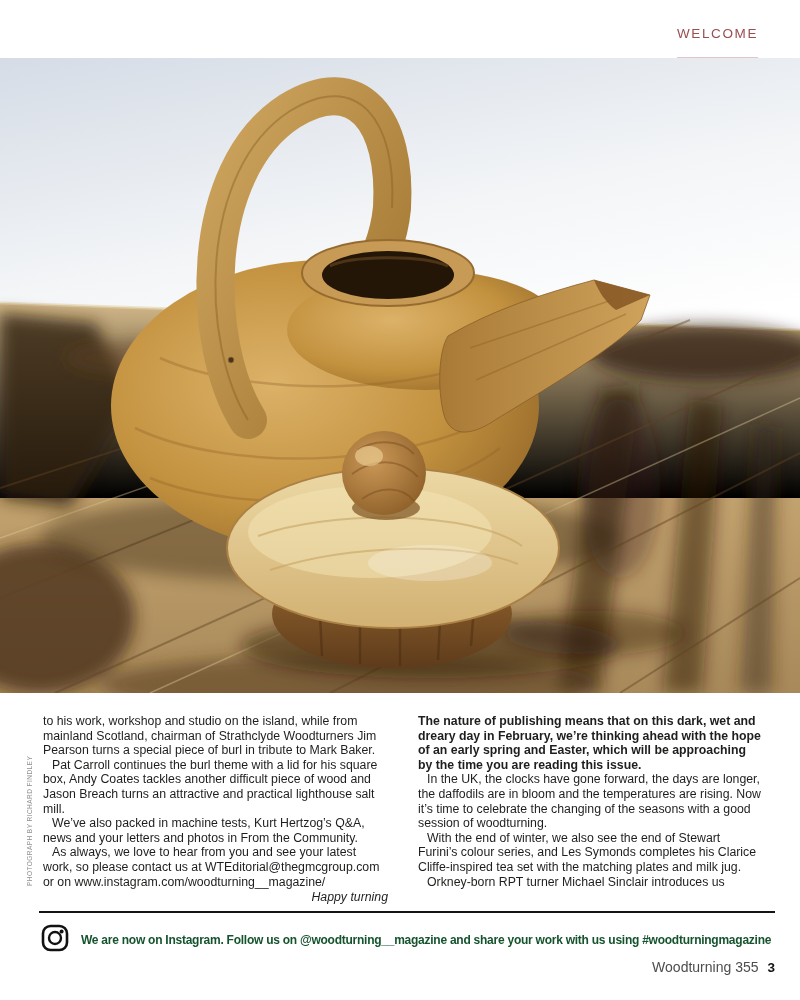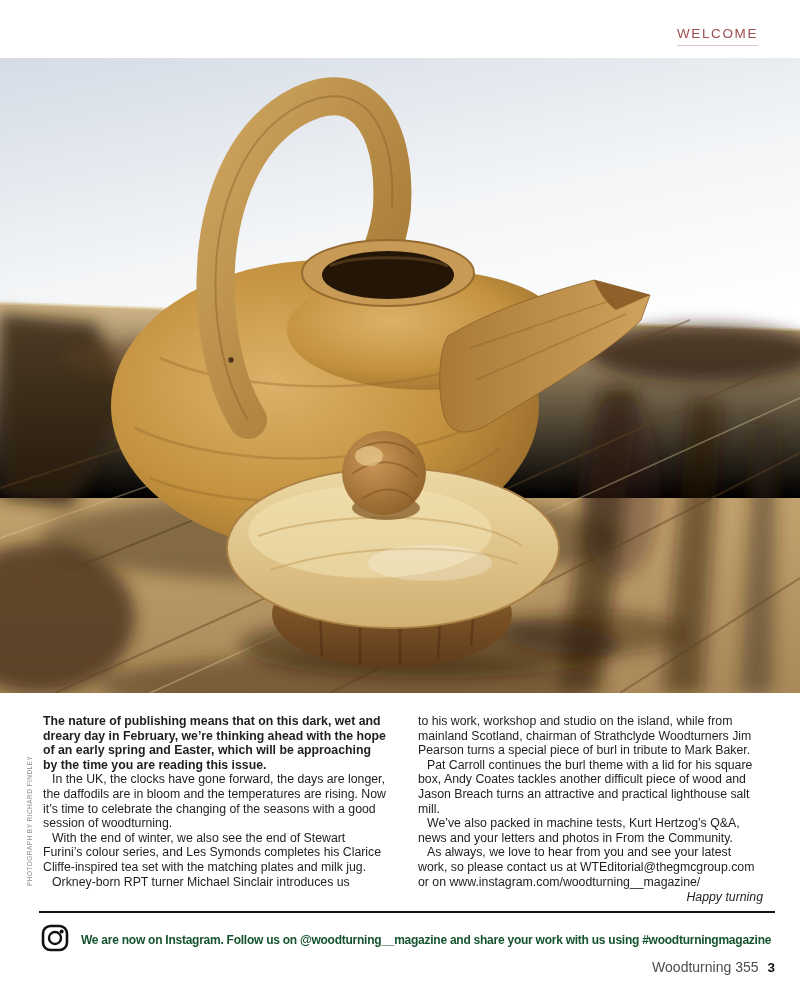--- a/index.html
+++ b/index.html
@@ -4,21 +4,21 @@
 <style>
   html,body{margin:0;padding:0;}
   body{
     width:800px;height:1000px;position:relative;overflow:hidden;
     background:#ffffff;font-family:"Liberation Sans",sans-serif;
     -webkit-font-smoothing:antialiased;
   }
   .welcome-label{
     position:absolute;top:26px;right:42px;
     font-size:13.5px;letter-spacing:1.6px;color:#9a4e50;
-    border-bottom:1px solid #e2c6c6;padding-bottom:4px;margin-left:11px;
+    border-bottom:1px solid #e2c6c6;padding-bottom:16px;margin-left:11px;
   }
   .photo-wrap{position:absolute;top:58px;left:0;width:800px;height:635px;}
   .photo-wrap svg{display:block;}
   .photo-credit{
     position:absolute;left:26px;top:886px;
     transform:rotate(-90deg);transform-origin:0 0;
     font-size:6.5px;letter-spacing:.45px;color:#8f8f8f;white-space:nowrap;
   }
   .columns{
     position:absolute;top:714px;left:43px;width:720px;
@@ -194,31 +194,31 @@
       </g>
       <ellipse cx="369" cy="398" rx="14" ry="10" fill="#e9cb90" opacity="0.7"></ellipse>
     </g>
   </svg>
 </div>
 
 <div class="photo-credit">PHOTOGRAPH BY RICHARD FINDLEY</div>
 
 <div class="columns">
   <div class="col">
-    <p class="intro">The nature of publishing means that on this dark, wet and dreary day in February, we’re thinking ahead with the hope of an early spring and Easter, which will be approaching by the time you are reading this issue.</p>
-    <p class="indent">In the UK, the clocks have gone forward, the days are longer, the daffodils are in bloom and the temperatures are rising. Now it’s time to celebrate the changing of the seasons with a good session of woodturning.</p>
-    <p class="indent">With the end of winter, we also see the end of Stewart Furini’s colour series, and Les Symonds completes his Clarice Cliffe-inspired tea set with the matching plates and milk jug.</p>
-    <p class="indent">Orkney-born RPT turner Michael Sinclair introduces us</p>
-  </div>
-  <div class="col">
     <p>to his work, workshop and studio on the island, while from mainland Scotland, chairman of Strathclyde Woodturners Jim Pearson turns a special piece of burl in tribute to Mark Baker.</p>
     <p class="indent">Pat Carroll continues the burl theme with a lid for his square box, Andy Coates tackles another difficult piece of wood and Jason Breach turns an attractive and practical lighthouse salt mill.</p>
     <p class="indent">We’ve also packed in machine tests, Kurt Hertzog’s Q&amp;A, news and your letters and photos in From the Community.</p>
     <p class="indent">As always, we love to hear from you and see your latest work, so please contact us at WTEditorial@thegmcgroup.com or on www.instagram.com/woodturning__magazine/</p>
     <p class="signoff">Happy turning</p>
+  </div>
+  <div class="col">
+    <p class="intro">The nature of publishing means that on this dark, wet and dreary day in February, we’re thinking ahead with the hope of an early spring and Easter, which will be approaching by the time you are reading this issue.</p>
+    <p class="indent">In the UK, the clocks have gone forward, the days are longer, the daffodils are in bloom and the temperatures are rising. Now it’s time to celebrate the changing of the seasons with a good session of woodturning.</p>
+    <p class="indent">With the end of winter, we also see the end of Stewart Furini’s colour series, and Les Symonds completes his Clarice Cliffe-inspired tea set with the matching plates and milk jug.</p>
+    <p class="indent">Orkney-born RPT turner Michael Sinclair introduces us</p>
   </div>
 </div>
 
 <div class="rule"></div>
 
 <div class="insta-banner">
   <span>
     <svg width="30" height="30" viewBox="0 0 30 30">
       <rect x="3" y="3" width="24" height="24" rx="7.5" fill="none" stroke="#111" stroke-width="2.6"></rect>
       <circle cx="15" cy="15" r="6" fill="none" stroke="#111" stroke-width="2.4"></circle>

